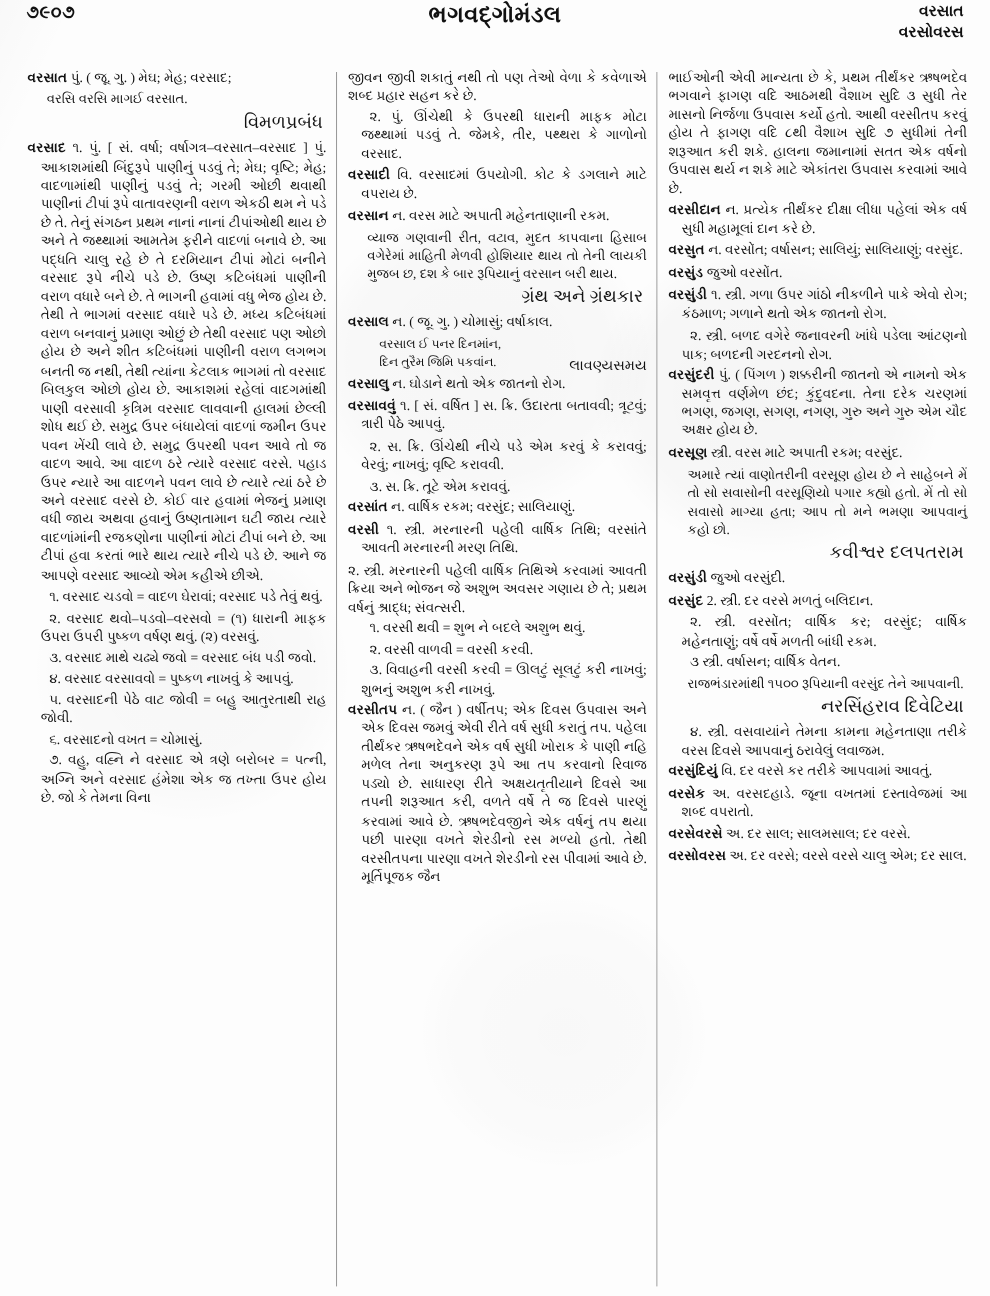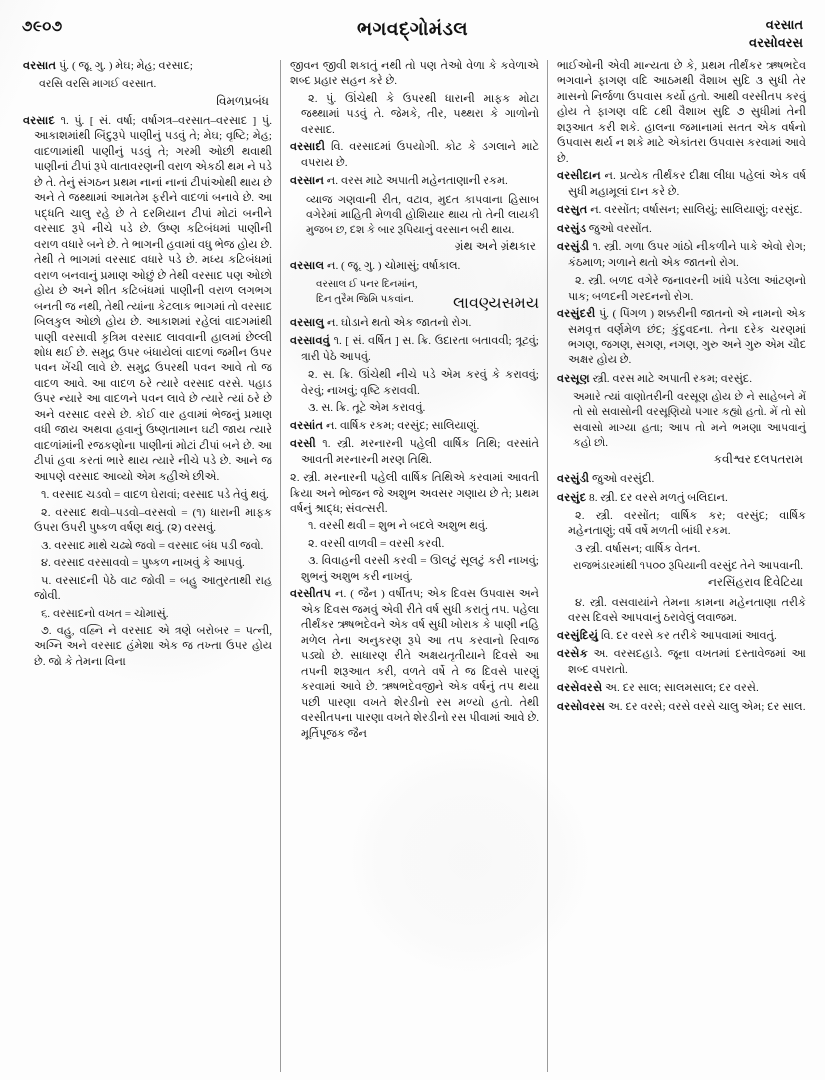--- a/index.html
+++ b/index.html
@@ -27,21 +27,21 @@
       radial-gradient(ellipse 170px 160px at 470px 860px, rgba(0,0,0,0.020) 0%, rgba(0,0,0,0.012) 55%, rgba(0,0,0,0.0) 72%),
       linear-gradient(115deg, rgba(0,0,0,0.018) 0px, rgba(0,0,0,0.0) 60px),
       #fdfdfd;
     padding: 0;
     box-sizing: border-box;
   }
 
   
   .runhead {
     position: absolute;
-    top: 16px; left: 0; right: 0;
+    top: 0; left: 0; right: 0;
     height: 44px;
     display: flex;
     align-items: flex-start;
     padding: 0 22px 0 22px;
     box-sizing: border-box;
   }
   .rh-folio {
     flex: 0 0 160px;
     font-size: 15px;
     font-weight: bold;
@@ -117,26 +117,26 @@
     padding-left: 16px;
     text-align: justify;
   }
   .quote-ind {
     margin: 0 0 1px 0;
     font-size: 10.3px;
     padding-left: 26px;
   }
   .cite {
     margin: 0 0 4px 0;
-    font-size: 12px;
+    font-size: 15px;
     text-align: right;
     padding-right: 3px;
   }
   .cite-inline {
-    font-size: 16px;
+    font-size: 12px;
     float: right;
   }
   .hw {
     font-weight: bold;
     letter-spacing: 0.2px;
   }
   .clearf::after { content:""; display:block; clear:both; }
 </style>
 </head>
 <body>
@@ -220,21 +220,21 @@
       <p class="sub">૨. સ્ત્રી. બળદ વગેરે જનાવરની ખાંધે પડેલા આંટણનો પાક; બળદની ગરદનનો રોગ.</p>
 
       <p class="entry"><span class="hw">વરસુંદરી</span><span> પું. ( પિંગળ ) શક્કરીની જાતનો એ નામનો એક સમવૃત્ત વર્ણમેળ છંદ; કુંદુવદના. તેના દરેક ચરણમાં ભગણ, જગણ, સગણ, નગણ, ગુરુ અને ગુરુ એમ ચૌદ અક્ષર હોય છે.</span></p>
 
       <p class="entry"><span class="hw">વરસૂણ</span><span> સ્ત્રી. વરસ માટે અપાતી રકમ; વરસુંદ.</span></p>
       <p class="quote">અમારે ત્યાં વાણોતરીની વરસૂણ હોય છે ને સાહેબને મેં તો સો સવાસોની વરસૂણિયો પગાર કહ્યો હતો. મેં તો સો સવાસો માગ્યા હતા; આપ તો મને ભમણા આપવાનું કહો છો.</p>
       <p class="cite">કવીશ્વર દલપતરામ</p>
 
       <p class="entry"><span class="hw">વરસુંડી</span><span> જુઓ વરસુંદી.</span></p>
 
-      <p class="entry"><span class="hw">વરસુંદ</span><span> 8. સ્ત્રી. દર વરસે મળતું બલિદાન.</span></p>
+      <p class="entry"><span class="hw">વરસુંદ</span><span> 2. સ્ત્રી. દર વરસે મળતું બલિદાન.</span></p>
       <p class="sub">૨. સ્ત્રી. વરસોંત; વાર્ષિક કર; વરસુંદ; વાર્ષિક મહેનતાણું; વર્ષે વર્ષે મળતી બાંધી રકમ.</p>
       <p class="sub">૩ સ્ત્રી. વર્ષાસન; વાર્ષિક વેતન.</p>
       <p class="quote">રાજભંડારમાંથી ૧૫૦૦ રૂપિયાની વરસુંદ તેને આપવાની.</p>
       <p class="cite">નરસિંહરાવ દિવેટિયા</p>
       <p class="sub">૪. સ્ત્રી. વસવાયાંને તેમના કામના મહેનતાણા તરીકે વરસ દિવસે આપવાનું ઠરાવેલું લવાજમ.</p>
 
       <p class="entry"><span class="hw">વરસુંદિયું</span><span> વિ. દર વરસે કર તરીકે આપવામાં આવતું.</span></p>
 
       <p class="entry"><span class="hw">વરસેક</span><span> અ. વરસદહાડે. જૂના વખતમાં દસ્તાવેજમાં આ શબ્દ વપરાતો.</span></p>
 

